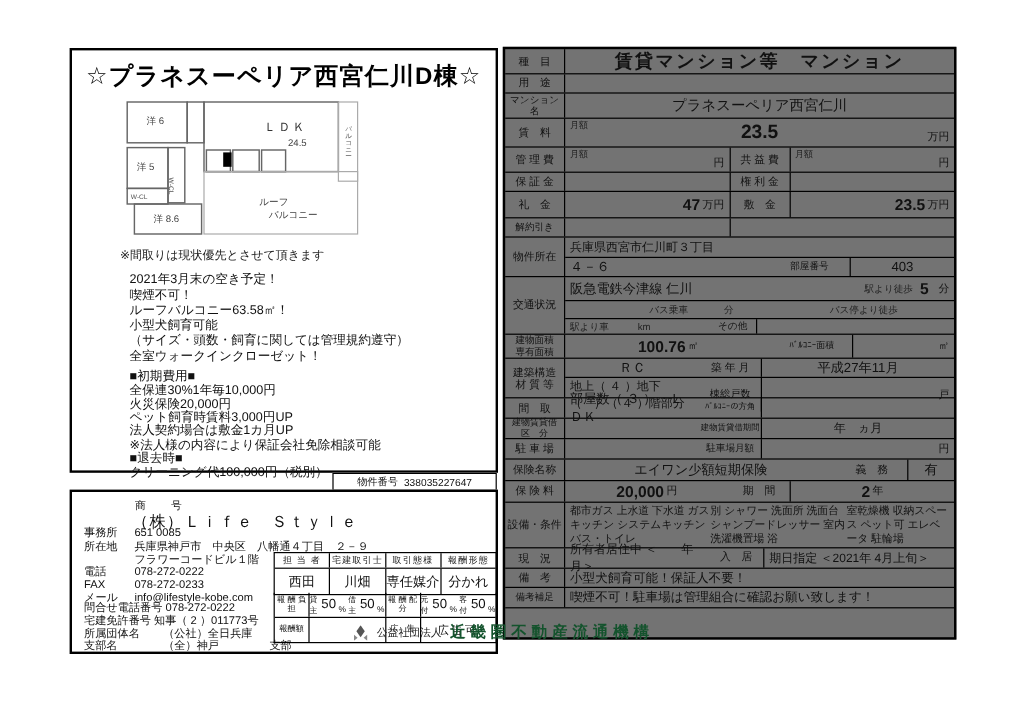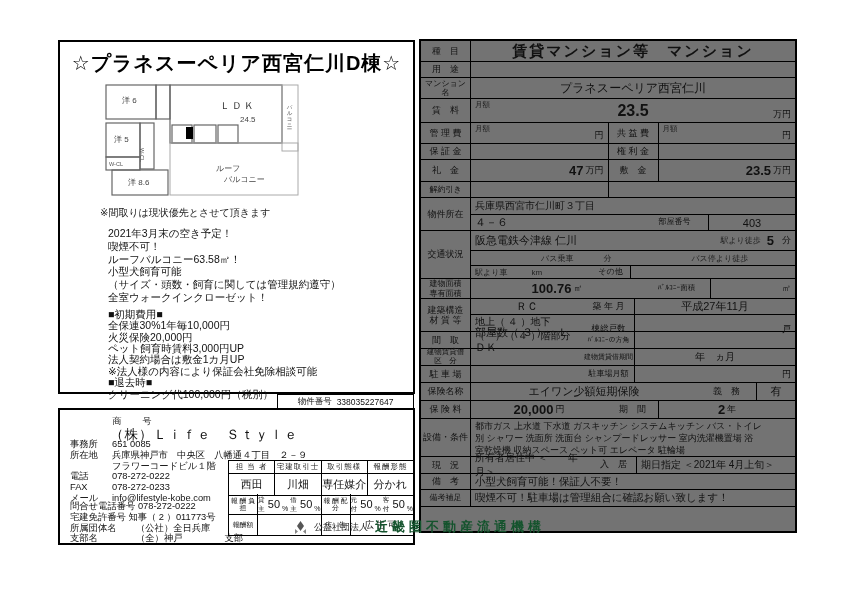--- a/index.html
+++ b/index.html
@@ -415,21 +415,21 @@
     </div>
     <div class="lab2 br bl" style="width:52px;font-size:9px">期　間</div>
     <div class="v vc" style="flex:0 0 136px">
       <span class="mid-num">2</span>
       <span class="u">年</span>
     </div>
   </div>
 
   <div class="r" style="height:38px">
     <div class="lab br">設備・条件</div>
-    <div class="v" style="flex-direction:column;align-items:flex-start;justify-content:center">
+    <div class="v" style="align-items:flex-start;justify-content:center">
       <div class="eq-line">都市ガス 上水道 下水道 ガスキッチン システムキッチン バス・トイレ</div>
       <div class="eq-line">別 シャワー 洗面所 洗面台 シャンプードレッサー 室内洗濯機置場 浴</div>
       <div class="eq-line">室乾燥機 収納スペース ペット可 エレベータ 駐輪場</div>
     </div>
   </div>
 
   <div class="r" style="height:17px">
     <div class="lab br">現　況</div>
     <div class="v" style="font-size:10px">所有者居住中 ＜　　年　月＞</div>
     <div class="lab2 br bl" style="width:46px;font-size:9px">入　居</div>

